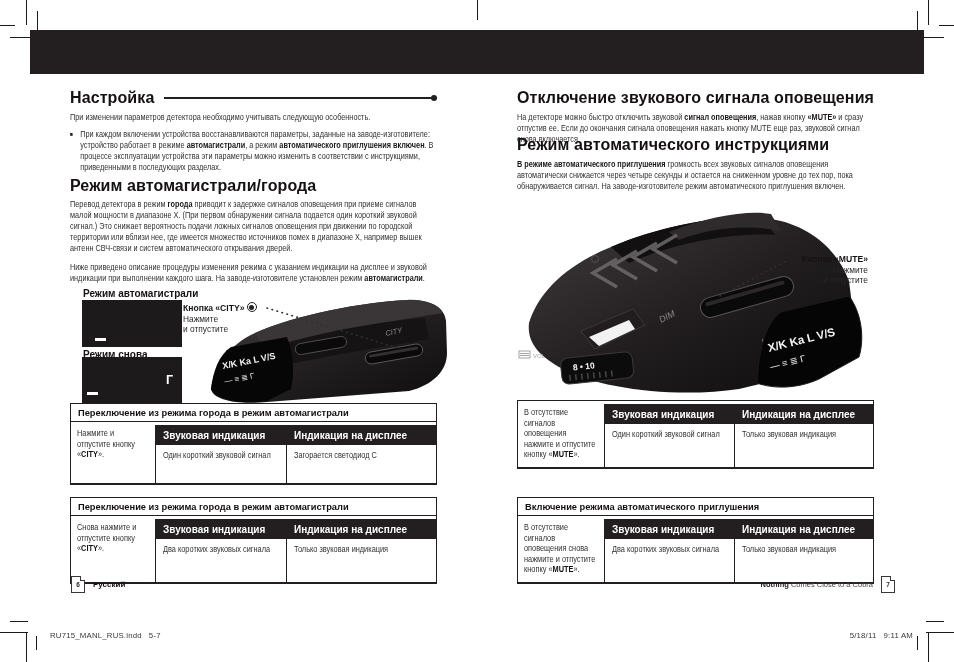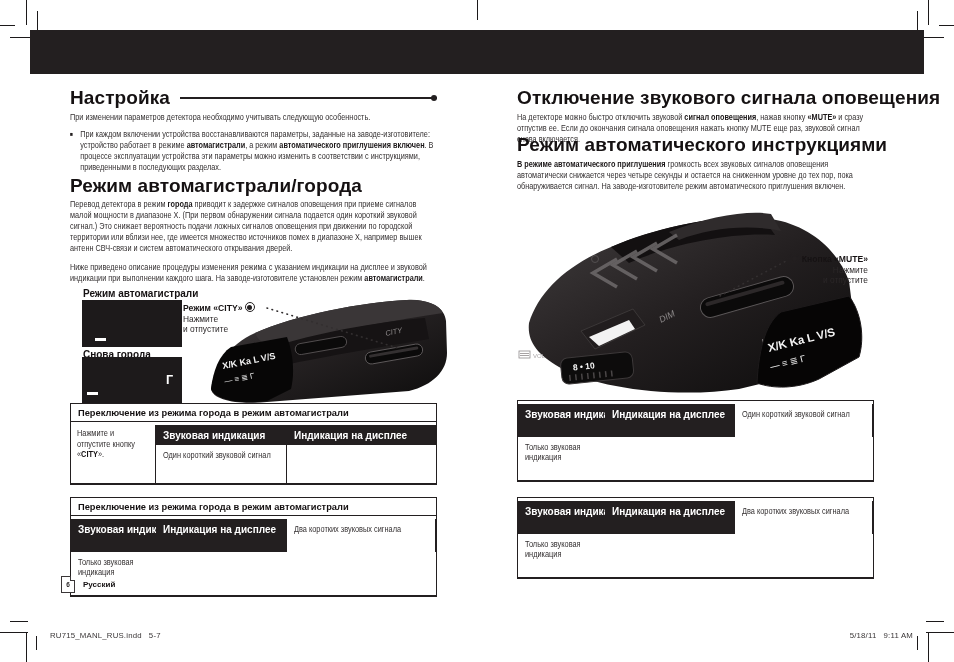--- a/index.html
+++ b/index.html
@@ -4,21 +4,21 @@
 <style>
   html,body{margin:0;padding:0;background:#fff;}
   .sheet{position:relative;width:954px;height:662px;background:#fff;overflow:hidden;
          font-family:"Liberation Sans",sans-serif;color:#332f30;}
   .abs{position:absolute;}
   .mark{position:absolute;background:#1c191a;}
   .topbar{position:absolute;left:30px;top:30px;width:894px;height:44px;background:#231f20;}
   .page{position:absolute;top:88px;}
   .page.pl{left:70px;width:367px;}
   .page.pr{left:517px;width:356px;}
-  .h1{font-size:19px;font-weight:700;letter-spacing:0.1px;color:#151112;margin:0;line-height:16px;white-space:nowrap;}
+  .h1{font-size:16px;font-weight:700;letter-spacing:0.1px;color:#151112;margin:0;line-height:16px;white-space:nowrap;}
   .h1row{display:flex;align-items:center;left:0;right:0;}
   .hrule{flex:1;margin-left:10px;height:1.5px;background:#231f20;position:relative;}
   .hrule::after{content:"";position:absolute;right:0;top:-2.6px;width:6.5px;height:6.5px;background:#231f20;border-radius:50%;}
   .body-text{font-size:8.6px;line-height:11px;color:#332f30;}
   .body-text b{color:#1b1718;}
   .cond{transform:scaleX(0.85);transform-origin:0 0;width:117.6%;}
   .bullet-row{display:flex;}
   .bullet-marker{width:12px;font-size:6px;line-height:11px;color:#231f20;flex:0 0 12px;}
   .mini-label{font-size:10px;font-weight:700;color:#151112;}
   .disp-box{position:absolute;width:100px;background:#1d1a1b;}
@@ -105,26 +105,26 @@
       <span>Ниже приведено описание процедуры изменения режима с указанием индикации на дисплее и звуковой индикации при выполнении каждого шага. На заводе-изготовителе установлен режим </span><b>автомагистрали</b><span>.</span>
     </div>
 
     <div class="fig abs" style="top:199px;height:118px">
       <div class="mini-label abs" style="left:13px;top:1px">Режим автомагистрали</div>
       <div class="disp-box" style="left:12px;top:13px;height:47px">
         <span class="dash" style="left:13px;bottom:6px"></span>
       </div>
 
       <div class="callout abs" style="left:113px;top:15px">
-        <div><b>Режим «CITY»</b> <span class="press-icon"></span></div>
+        <div><b>Кнопка «CITY»</b> <span class="press-icon"></span></div>
         <div>Нажмите</div>
         <div>и отпустите</div>
       </div>
 
-      <div class="mini-label abs" style="left:13px;top:62px">Снова города</div>
+      <div class="mini-label abs" style="left:13px;top:62px">Режим снова</div>
       <div class="disp-box" style="left:12px;top:70px;height:46px">
         <span class="dash" style="left:5px;bottom:8px"></span>
         <span class="city-glyph" style="left:84px;top:17px">Г</span>
       </div>
 
       <svg class="photo" style="left:133px;top:8px" width="250" height="108" viewBox="0 0 250 108">
         <defs>
           <linearGradient id="gL" x1="0" y1="0" x2="1" y2="1">
             <stop offset="0" stop-color="#464243"></stop>
               <stop offset="0.45" stop-color="#262223"></stop>
@@ -157,26 +157,32 @@
       <div class="tbl-title">Переключение из режима города в режим автомагистрали</div>
       <div class="tbl-grid">
         <div class="tbl-action">
             <div class="squeeze"><span>Нажмите и отпустите кнопку «</span><b>CITY</b><span>».</span></div>
           </div>
         <div class="tbl-h">Звуковая индикация</div>
         <div class="tbl-h">Индикация на дисплее</div>
         <div class="tbl-cell mid">
             <div class="squeeze">Один короткий звуковой сигнал</div>
           </div>
+        <div class="tbl-cell">
+            <div class="squeeze">Загорается светодиод С</div>
+          </div>
       </div>
     </div>
 
     <div class="tbl l abs" style="top:409px">
       <div class="tbl-title">Переключение из режима города в режим автомагистрали</div>
       <div class="tbl-grid" style="min-height:63px">
+        <div class="tbl-action">
+            <div class="squeeze"><span>Снова нажмите и отпустите кнопку «</span><b>CITY</b><span>».</span></div>
+          </div>
         <div class="tbl-h">Звуковая индикация</div>
         <div class="tbl-h">Индикация на дисплее</div>
         <div class="tbl-cell mid">
             <div class="squeeze">Два коротких звуковых сигнала</div>
           </div>
         <div class="tbl-cell">
             <div class="squeeze">Только звуковая индикация</div>
           </div>
       </div>
     </div>
@@ -254,47 +260,58 @@
         <div>и отпустите</div>
       </div>
 
       <svg class="leader" style="left:0;top:0" width="356" height="200">
         <line x1="203" y1="96" x2="271" y2="60" stroke="#332f30" stroke-width="1.6" stroke-dasharray="0.6 4.6" stroke-linecap="round"></line>
       </svg>
     </div>
 
     <div class="tbl r abs" style="top:312px">
       <div class="tbl-grid" style="min-height:60px">
+        <div class="tbl-action">
+            <div class="squeeze"><span>В отсутствие сигналов оповещения нажмите и отпустите кнопку «</span><b>MUTE</b><span>».</span></div>
+          </div>
         <div class="tbl-h">Звуковая индикация</div>
         <div class="tbl-h">Индикация на дисплее</div>
         <div class="tbl-cell mid">
             <div class="squeeze">Один короткий звуковой сигнал</div>
           </div>
         <div class="tbl-cell">
             <div class="squeeze">Только звуковая индикация</div>
           </div>
       </div>
     </div>
 
     <div class="tbl r abs" style="top:409px">
+      <div class="tbl-title">Включение режима автоматического приглушения</div>
       <div class="tbl-grid" style="min-height:55px">
+        <div class="tbl-action">
+            <div class="squeeze"><span>В отсутствие сигналов оповещения снова нажмите и отпустите кнопку «</span><b>MUTE</b><span>».</span></div>
+          </div>
         <div class="tbl-h">Звуковая индикация</div>
         <div class="tbl-h">Индикация на дисплее</div>
         <div class="tbl-cell mid">
             <div class="squeeze">Два коротких звуковых сигнала</div>
           </div>
         <div class="tbl-cell">
             <div class="squeeze">Только звуковая индикация</div>
           </div>
       </div>
     </div>
   </div>
 
-  <div class="pagefoot" style="left:61px;top:576px">
+  <div class="pagefoot" style="left:71px;top:576px">
     <span class="page-icon">6</span>
     <span class="foot-lang">Русский</span>
   </div>
 
+  <div class="pagefoot" style="left:660px;top:576px;width:235px;justify-content:flex-end">
+    <span class="tagline"><b>Nothing</b><span> Comes Close to a Cobra</span></span>
+    <span class="page-icon">7</span>
+  </div>
 
   <div class="imprint" style="left:50px;top:631px">RU715_MANL_RUS.indd   5-7</div>
   <div class="imprint" style="right:41px;top:631px">5/18/11   9:11 AM</div>
 
 </div>
 
 </body></html>

